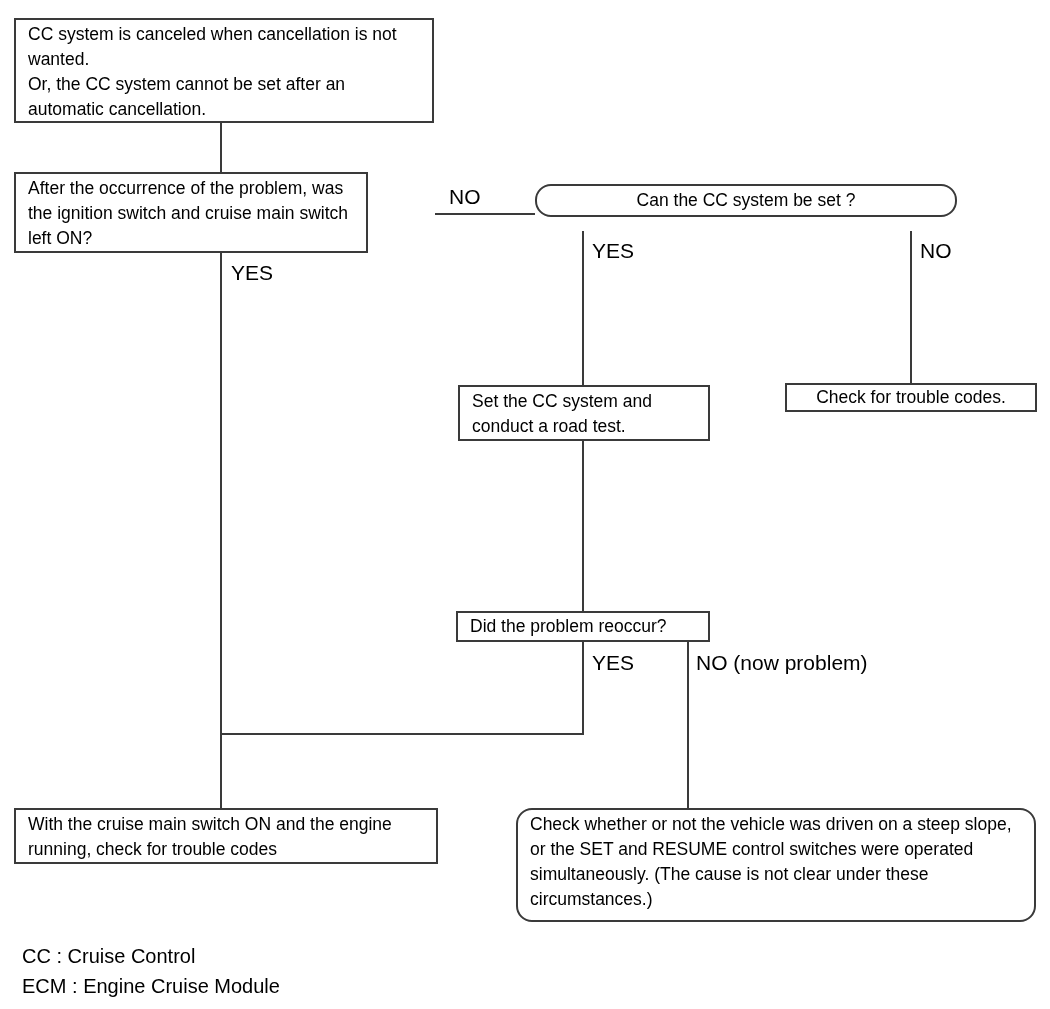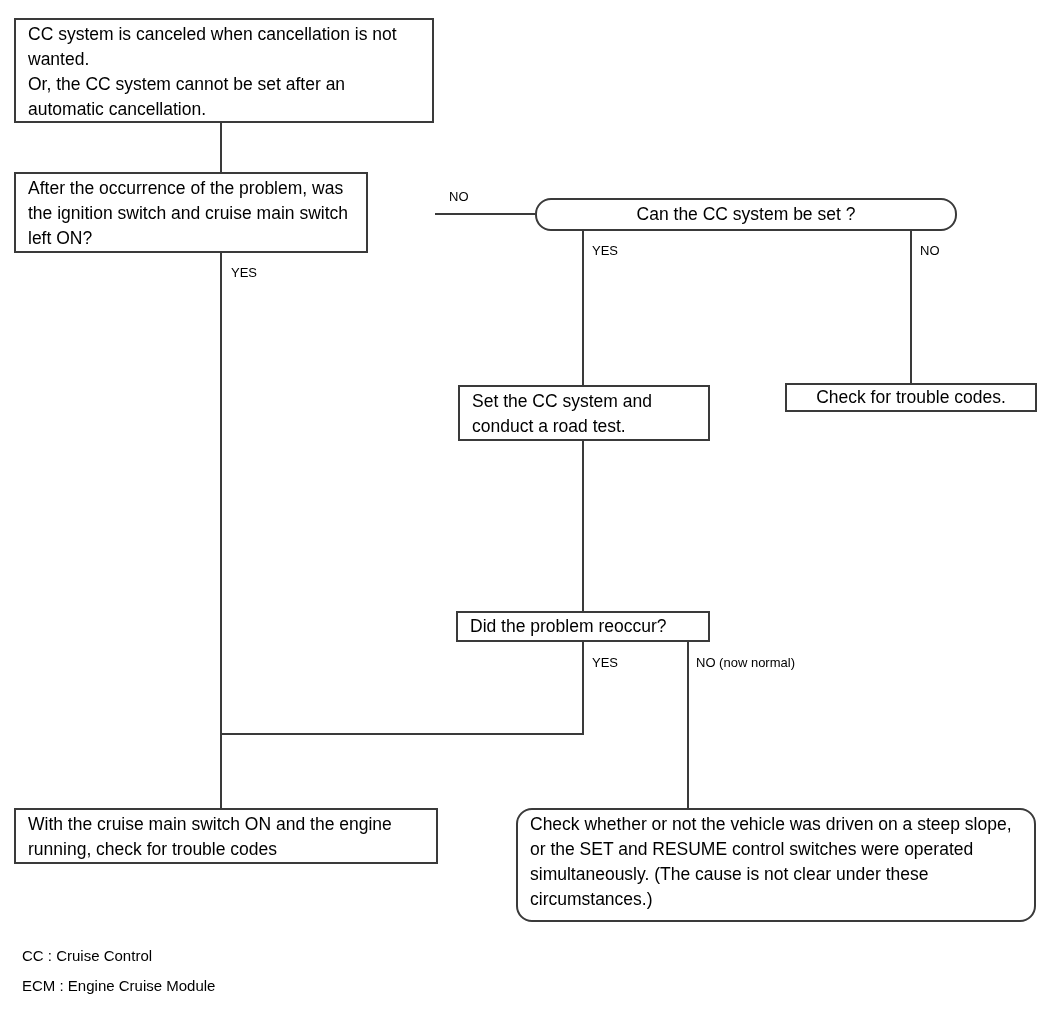--- a/index.html
+++ b/index.html
@@ -42,46 +42,46 @@
     z-index: 1;
   }
   .edge-h {
     position: absolute;
     height: 0;
     border-top: 2px solid #3a3a3a;
     z-index: 1;
   }
   .edge-label {
     position: absolute;
-    font-size: 13px;
+    font-size: 21px;
     line-height: 20px;
     color: #000000;
     white-space: nowrap;
     z-index: 4;
   }
   .legend {
     position: absolute;
-    font-size: 15px;
+    font-size: 20px;
     line-height: 28px;
     color: #000000;
     white-space: nowrap;
   }
   .legend .abbr { display: inline-block; }
 </style>
 </head>
 <body>
 
 <div id="canvas">
 
   <div class="node" style="left:14px; top:18px; width:420px; height:105px;">CC system is canceled when cancellation is not wanted.
 Or, the CC system cannot be set after an automatic cancellation.</div>
 
   <div class="node" style="left:14px; top:172px; width:354px; height:81px;">After the occurrence of the problem, was the ignition switch and cruise main switch left ON?</div>
 
-  <div class="node centered" style="left:535px; top:198px; width:422px; height:33px;border-radius:16px;">Can the CC system be set ?</div>
+  <div class="node centered" style="left:535px; top:184px; width:422px; height:33px;border-radius:16px;">Can the CC system be set ?</div>
 
   <div class="node centered" style="left:785px; top:383px; width:252px; height:29px;">Check for trouble codes.</div>
 
   <div class="node" style="left:458px; top:385px; width:252px; height:56px;">Set the CC system and conduct a road test.</div>
 
   <div class="node centered" style="left:456px; top:611px; width:254px; height:31px; justify-content:flex-start; padding-left:12px;">Did the problem reoccur?</div>
 
   <div class="node" style="left:14px; top:808px; width:424px; height:56px;">With the cruise main switch ON and the engine running, check for trouble codes</div>
 
   <div class="node" style="left:516px; top:808px; width:520px; height:114px;border-radius:16px;">Check whether or not the vehicle was driven on a steep slope, or the SET and RESUME control switches were operated simultaneously. (The cause is not clear under these circumstances.)</div>
@@ -109,21 +109,21 @@
   <div class="edge-label" style="left:449px; top:187px;">NO</div>
 
   <div class="edge-label" style="left:231px; top:263px;">YES</div>
 
   <div class="edge-label" style="left:592px; top:241px;">YES</div>
 
   <div class="edge-label" style="left:920px; top:241px;">NO</div>
 
   <div class="edge-label" style="left:592px; top:653px;">YES</div>
 
-  <div class="edge-label" style="left:696px; top:653px;">NO (now normal)</div>
+  <div class="edge-label" style="left:696px; top:653px;">NO (now problem)</div>
 
   <div class="legend" style="left:22px; top:942px;">
     <span class="abbr">CC</span>
     <span>:</span>
     <span>Cruise Control</span>
   </div>
 
   <div class="legend" style="left:22px; top:972px;">
     <span class="abbr">ECM</span>
     <span>:</span>

